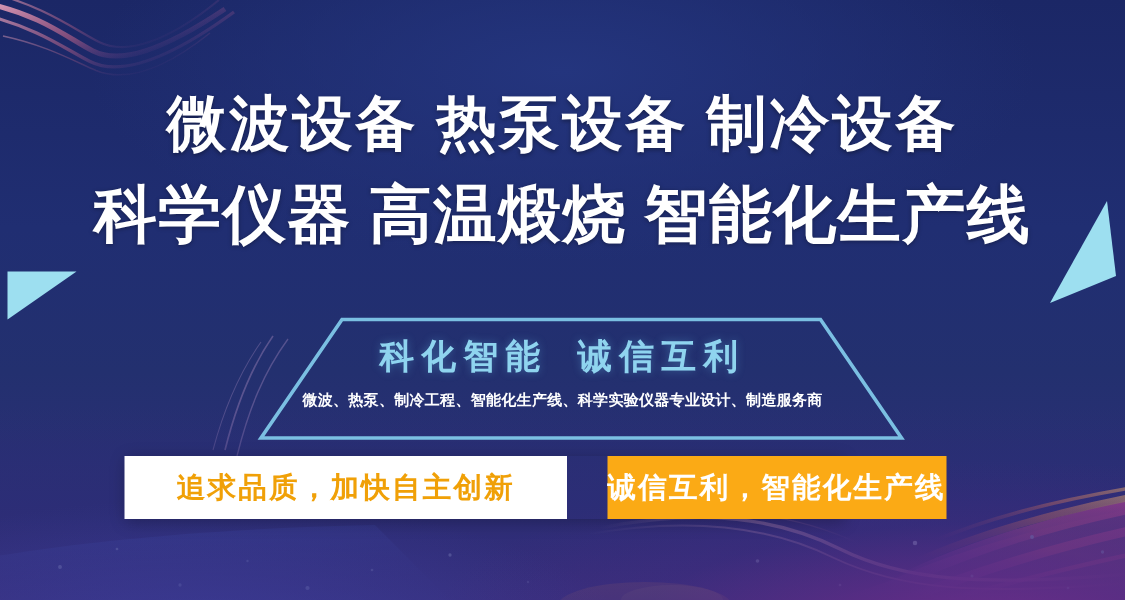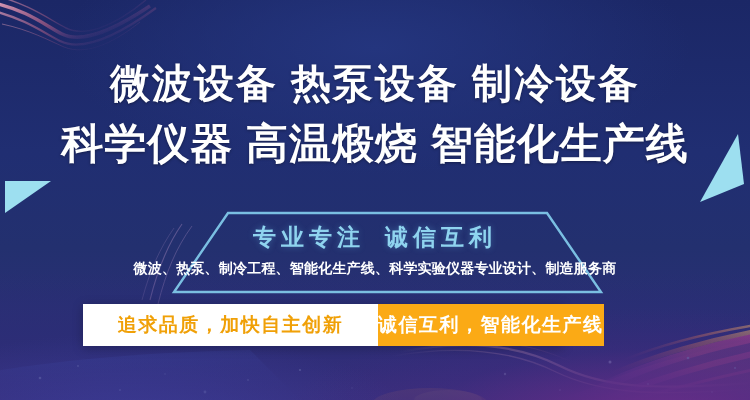--- a/index.html
+++ b/index.html
@@ -6,20 +6,21 @@
   html, body {
     width:750px; height:400px;
     font-family:"Liberation Sans","DejaVu Sans",sans-serif;
     background:#141c45; overflow:hidden;
   }
   #banner {
     position:relative;
     width:750px; height:400px;
     overflow:hidden;
     background:#1d4ed8;
+    font-family:Liberation Serif, serif;
   }
 
   
   .bg-base {
     position:absolute; inset:0;
     background:
       radial-gradient(ellipse 60% 45% at 50% 12%, #24357e 0%, rgba(36,53,126,0) 70%),
       linear-gradient(180deg,#1b2766 0%, #202e72 38%, #23306f 62%, #2b2f76 82%, #33307a 100%);
   }
   .bg-bottom-glow {
@@ -63,29 +64,30 @@
     text-align:center; white-space:nowrap;
     color:#8fd4ef;
     font-size:23px; font-weight:700; letter-spacing:5px;
     text-shadow:0 0 6px rgba(110,200,240,.35);
   }
   .mid-gap { display:inline-block; width:20px; }
   .mid-sub {
     position:absolute; left:0; right:0; top:54px;
     text-align:center; white-space:nowrap;
     color:#ffffff;
-    font-size:14px; font-weight:700; letter-spacing:.2px;
+    font-size:10px; font-weight:700; letter-spacing:.2px;
   }
 
   
   .slogans {
     position:absolute; left:83px; top:304px;
     width:480px; height:42px;
     display:flex;
     box-shadow:0 2px 10px rgba(0,0,0,.25);
+    gap:27px;
   }
   .slogan {
     display:flex; align-items:center; justify-content:center;
     white-space:nowrap;
     font-size:19px; font-weight:700; letter-spacing:1.5px;
   }
   .slogan-left {
     flex:0 0 295px;
     background:#ffffff;
     color:#f0a007;
@@ -197,21 +199,21 @@
   <div class="headline">
     <span class="hl-line hl-1">微波设备 热泵设备 制冷设备</span>
     <span class="hl-line hl-2">科学仪器 高温煅烧 智能化生产线</span>
   </div>
 
   <div class="trapwrap">
     <svg class="trap-svg" width="750" height="92" viewBox="0 0 750 92">
       <polygon points="228,7 547,7 601,86 174,86" fill="none" stroke="#7fc7e8" stroke-width="2.4" opacity="0.95"></polygon>
     </svg>
     <div class="mid-text">
-      <span>专业专注</span><span class="mid-gap"></span><span>诚信互利</span>
+      <span>科化智能</span><span class="mid-gap"></span><span>诚信互利</span>
     </div>
     <div class="mid-sub">微波、热泵、制冷工程、智能化生产线、科学实验仪器专业设计、制造服务商</div>
   </div>
 
   <div class="slogans">
     <div class="slogan slogan-left">追求品质，加快自主创新</div>
     <div class="slogan slogan-right">诚信互利，智能化生产线</div>
   </div>
 
 </div>

